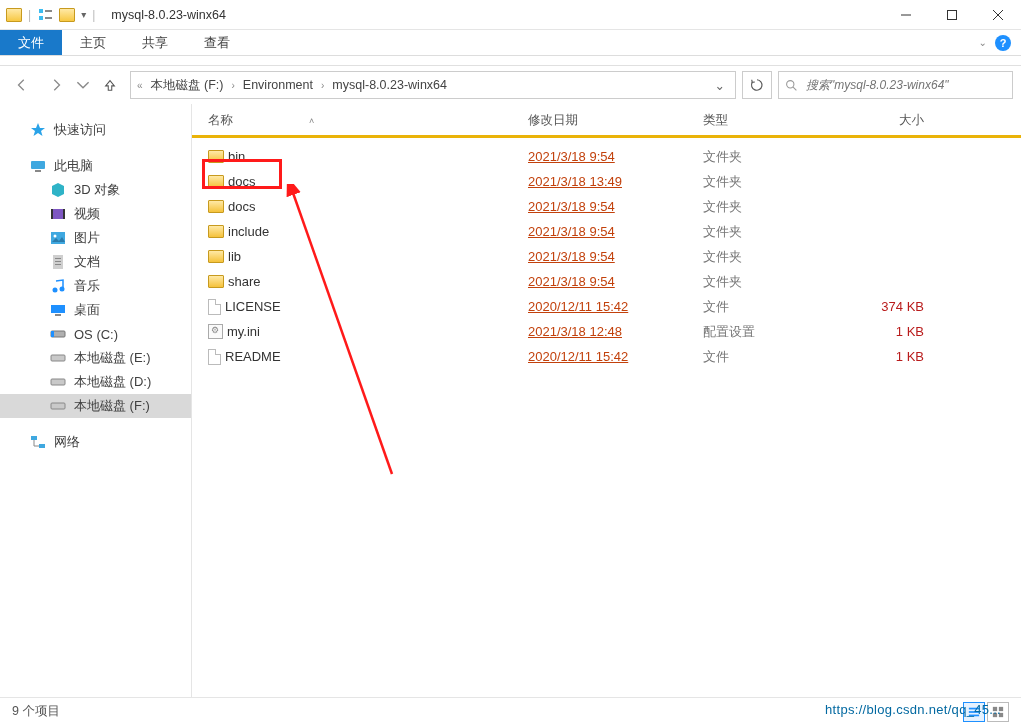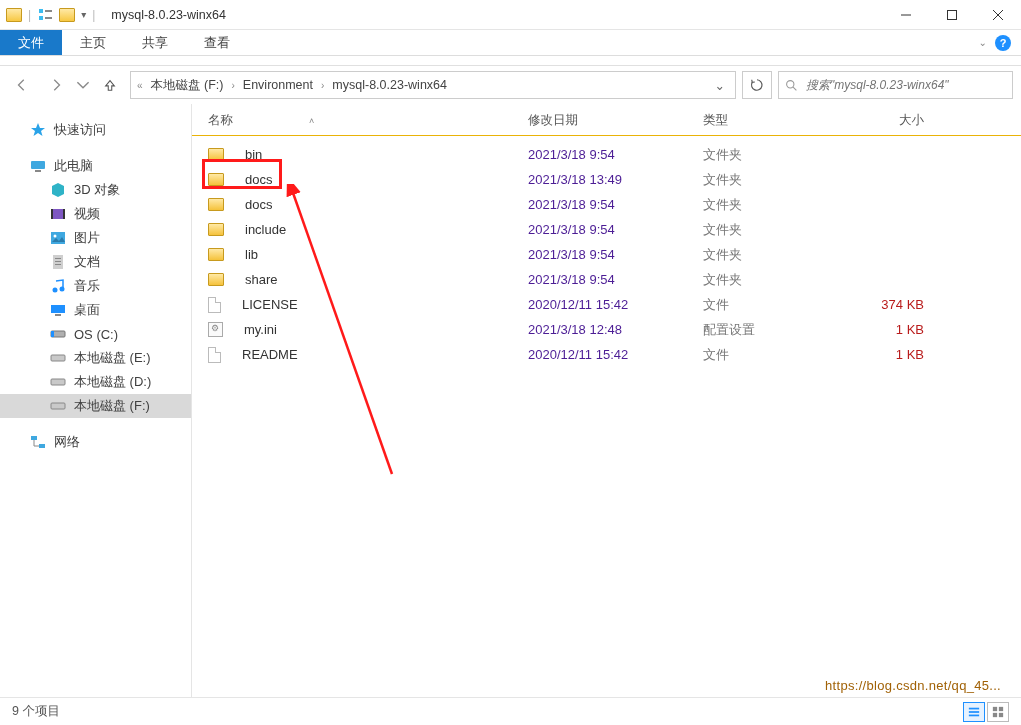--- a/index.html
+++ b/index.html
@@ -45,50 +45,50 @@
   
   .sidebar { width: 192px; border-right: 1px solid #e5e5e5; padding-top: 14px; font-size: 13px; }
   .side-item { display: flex; align-items: center; gap: 8px; padding: 3px 0 3px 30px; height: 24px; color: #404040; }
   .side-item.sub { padding-left: 50px; }
   .side-item.selected { background: #d9d9d9; }
   .side-group-gap { height: 12px; }
   .ico { width: 16px; height: 16px; display: inline-flex; align-items: center; justify-content: center; }
 
   
   .filelist { flex: 1; position: relative; }
-  .cols { display: flex; padding: 8px 12px 6px 16px; color: #555; font-size: 12.5px; border-bottom: 1px solid #eab308; }
+  .cols { display: flex; padding: 8px 12px 6px 16px; color: #555; font-size: 12.5px; border-bottom: 3px solid #eab308; }
   .col-name { width: 320px; display: flex; align-items: center; gap: 6px; }
   .col-date { width: 175px; }
   .col-type { width: 145px; }
   .col-size { width: 100px; text-align: right; padding-right: 24px; }
   .sortmark { font-size: 9px; color: #888; margin-left: 70px; }
   .rows { padding-top: 6px; }
   .row { display: flex; padding: 2px 0 2px 16px; font-size: 13px; height: 25px; align-items: center; position: relative; }
-  .row .c-name { width: 320px; display: flex; align-items: center; gap: 21px; }
-  .row .c-date { width: 175px; color: #4c1d95; }
+  .row .c-name { width: 320px; display: flex; align-items: center; gap: 4px; }
+  .row .c-date { width: 175px; color: #c2410c; text-decoration: underline; }
   .row .c-type { width: 145px; color: #777; }
   .row .c-size { width: 100px; text-align: right; padding-right: 24px; color: #b91c1c; }
   .folder-ico { width: 16px; height: 13px; background: linear-gradient(#ffe9a6,#f5c23b); border: 1px solid #c79a1e; border-radius: 1px; }
   .file-ico { width: 13px; height: 16px; background: #fff; border: 1px solid #bbb; position: relative; }
   .file-ico::after { content: ""; position: absolute; top: -1px; right: -1px; width: 5px; height: 5px; background: #fff; border-left: 1px solid #bbb; border-bottom: 1px solid #bbb; }
   .ini-ico { width: 15px; height: 15px; border: 1px solid #aaa; background: #fafafa; position: relative; }
   .ini-ico::before { content: "⚙"; position: absolute; font-size: 9px; top: 0px; left: 2px; color: #888; }
   .highlight-box { position: absolute; border: 3px solid #ff1a1a; pointer-events: none; }
 
   
   .arrow-svg { position: absolute; pointer-events: none; }
 
   
   .statusbar { position: absolute; bottom: 0; left: 0; right: 0; height: 28px; border-top: 1px solid #e5e5e5; display: flex; align-items: center; padding: 0 12px; font-size: 12.5px; color: #555; }
   .view-toggles { margin-left: auto; display: flex; gap: 2px; }
   .view-toggle { width: 22px; height: 20px; border: 1px solid #bbb; display: flex; align-items: center; justify-content: center; }
   .view-toggle.active { border-color: #1e90ff; background: #e6f2ff; }
 
   
-  .watermark { position: absolute; right: 20px; bottom: 32px; color: #a16207; font-size: 13px; letter-spacing: 0.3px; pointer-events: none; }
+  .watermark { position: absolute; right: 20px; bottom: 8px; color: #0369a1; font-size: 13px; letter-spacing: 0.3px; pointer-events: none; }
 </style>
 </head>
 <body>
 
 <div class="titlebar">
   <div class="qat">
     <span class="folder-glyph"></span>
     <span class="pipe">|</span>
     <span class="ico">
       <svg viewBox="0 0 16 16">

